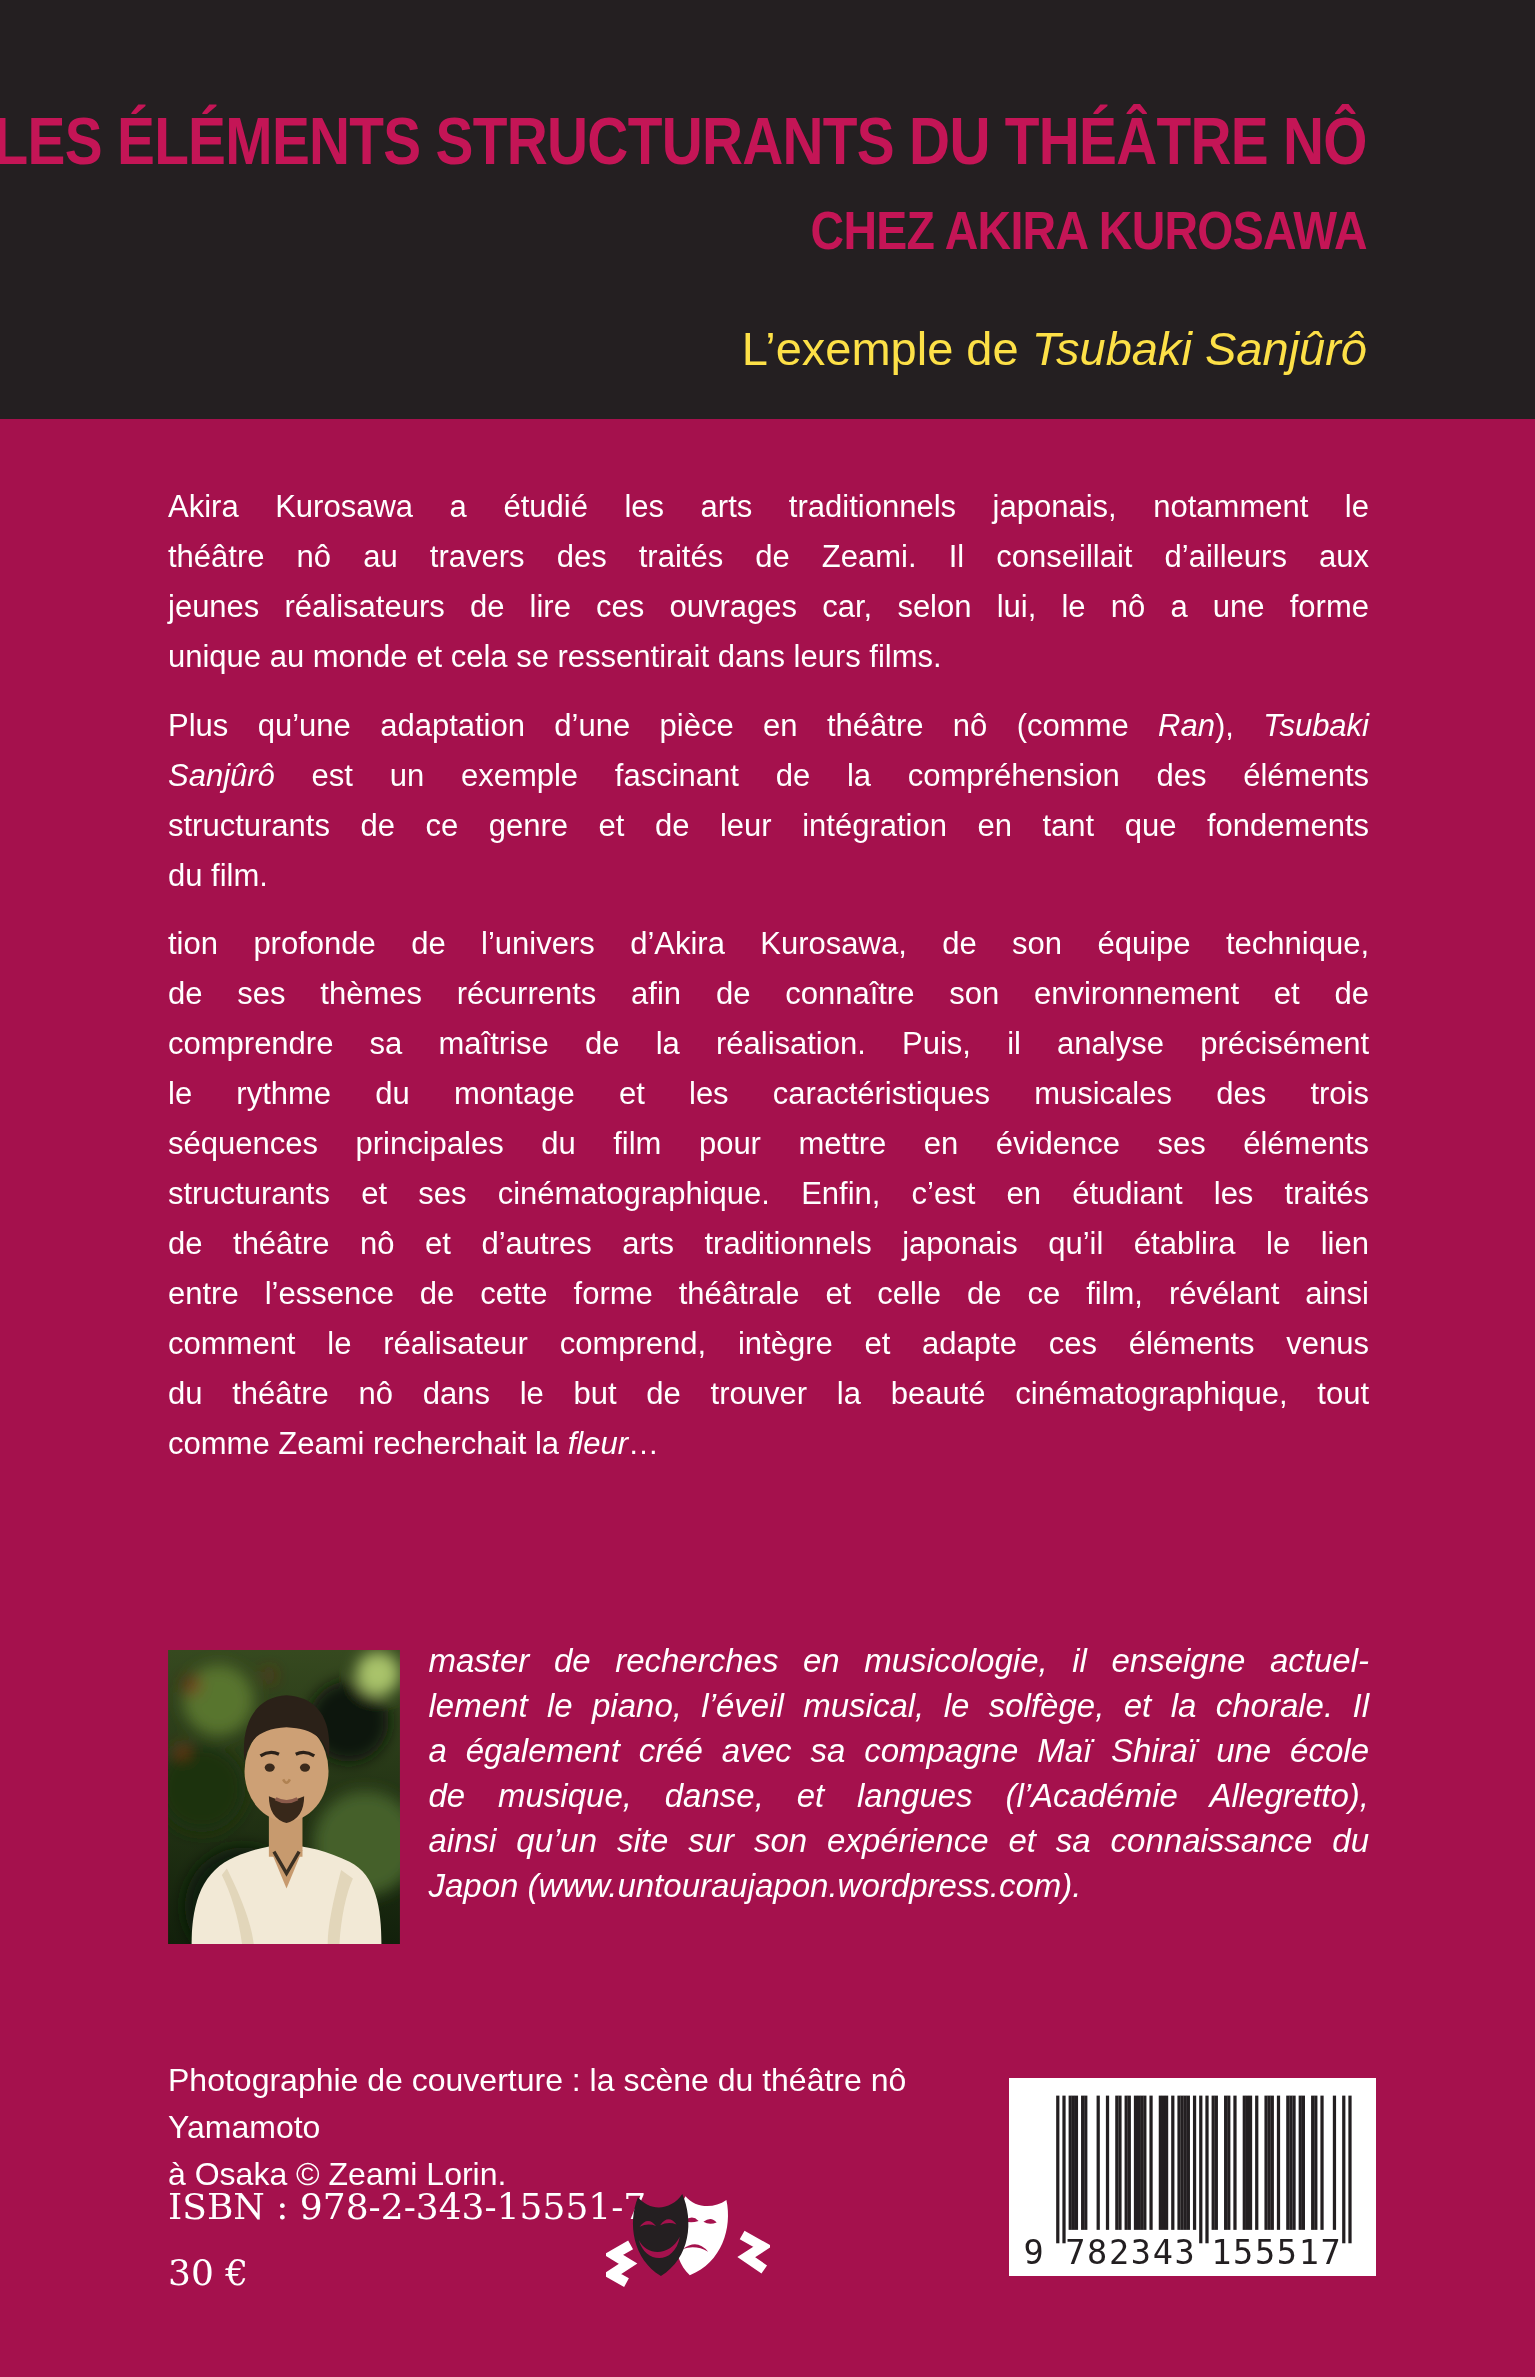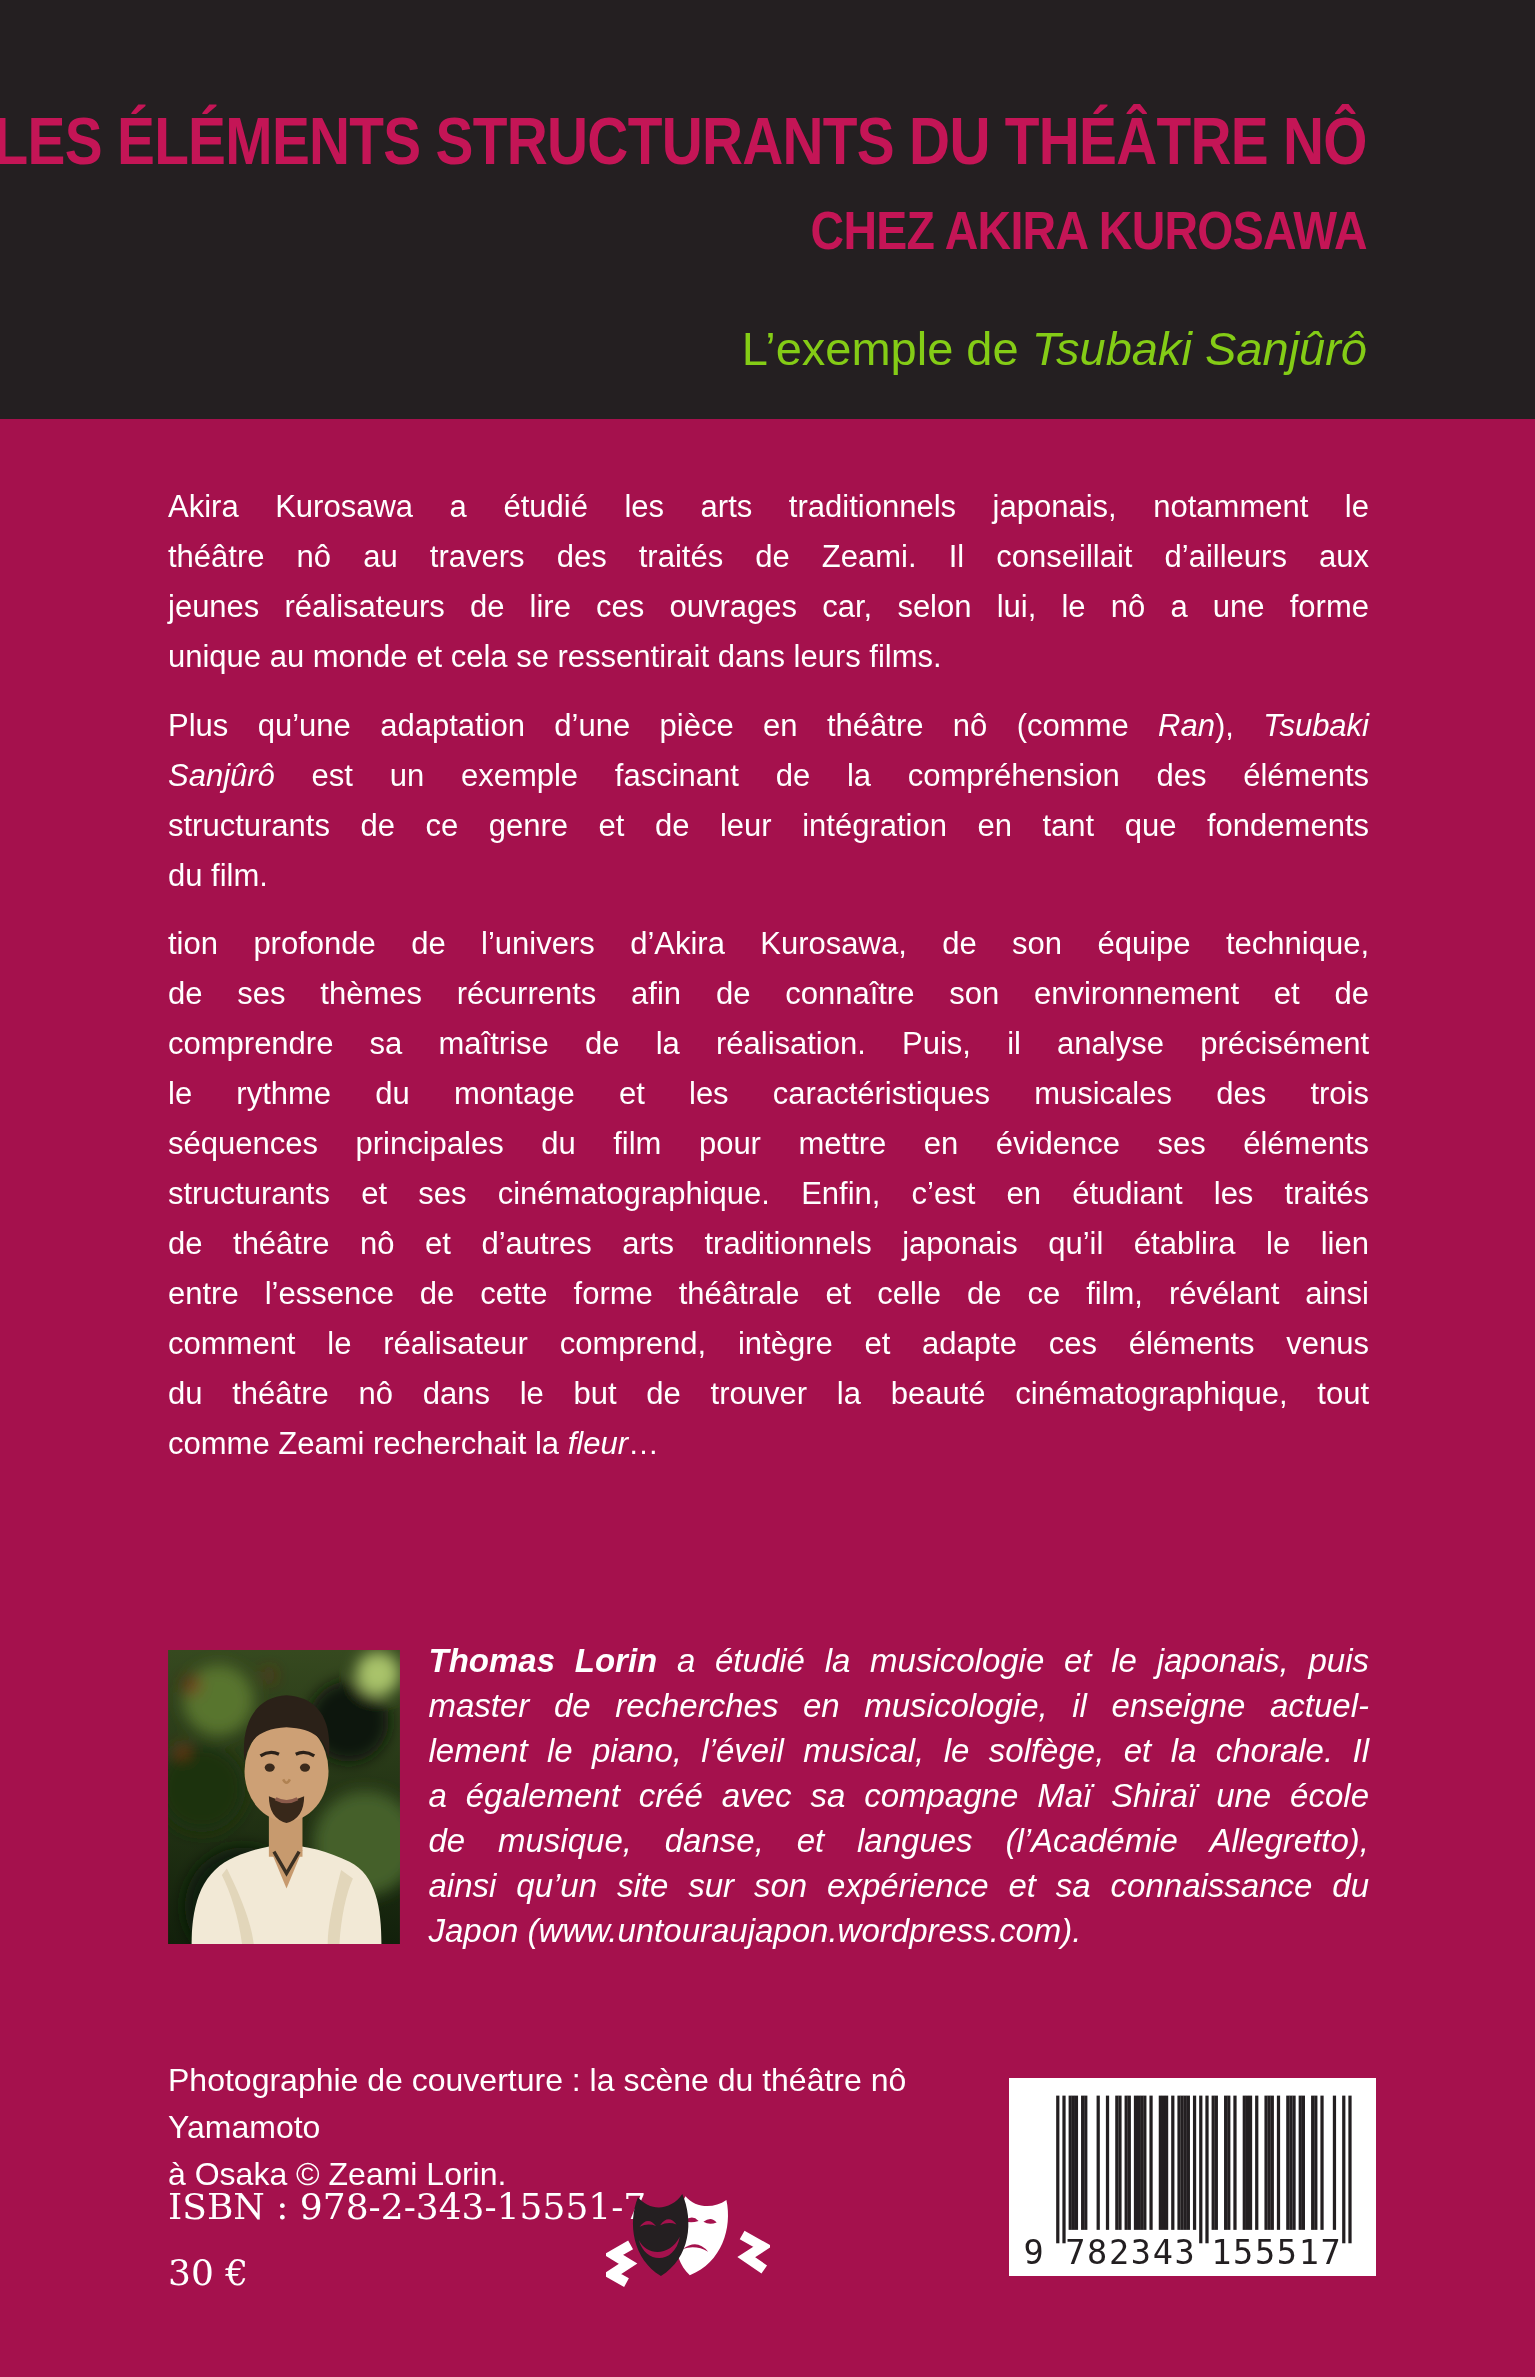--- a/index.html
+++ b/index.html
@@ -6,21 +6,21 @@
   .cover{position:relative;width:1535px;height:2377px;background:#a5114d;overflow:hidden;
          font-family:"Liberation Sans",sans-serif;color:#fff;}
   
   .band{position:absolute;left:0;top:0;width:1535px;height:419px;background:#241f21;}
   .title-line{position:absolute;right:168px;text-align:right;color:#c41556;
               font-weight:bold;white-space:nowrap;line-height:59px;}
   .cond{display:inline-block;transform:scaleX(0.86);transform-origin:100% 50%;letter-spacing:-0.8px;}
   .t1{top:112px;font-size:66px;}
   .t2{top:201px;font-size:54px;}
   .subtitle{position:absolute;right:168px;top:317px;font-size:47px;line-height:64px;
-            color:#84cc16;white-space:nowrap;text-align:right;font-weight:normal;}
+            color:#fde047;white-space:nowrap;text-align:right;font-weight:normal;}
   .subtitle .work{font-style:italic;}
   
   .synopsis{position:absolute;left:168px;top:482px;width:1201px;font-size:31px;line-height:50px;}
   .para{margin:0 0 18.5px 0;}
   .tline{text-align:justify;text-align-last:justify;}
   .tline.tlast{text-align-last:left;}
   .noj .tline,.noj .tline.tlast{text-align:left;text-align-last:left;}
   
   .bio{position:absolute;left:168px;top:1638px;width:1201px;display:flex;}
   .bio-photo{flex:0 0 232px;margin-top:11.7px;margin-right:28.5px;}
@@ -118,21 +118,20 @@
         <ellipse cx="121" cy="140" rx="6" ry="5" fill="#3a2a1c"></ellipse>
         <ellipse cx="163" cy="140" rx="6" ry="5" fill="#3a2a1c"></ellipse>
         <path d="M110,126 q11,-7 22,-2" stroke="#2b2118" stroke-width="4" fill="none"></path>
         <path d="M152,124 q11,-5 22,2" stroke="#2b2118" stroke-width="4" fill="none"></path>
         <path d="M137,154 q4,8 8,0" stroke="#b08252" stroke-width="3" fill="none"></path>
         <path d="M120,174 Q141,184 162,174 Q162,200 141,206 Q120,200 120,174 Z" fill="#38281a"></path>
         <path d="M128,177 q13,7 26,0" stroke="#8a5a4a" stroke-width="4" fill="none"></path>
       </svg>
     </div>
     <div class="bio-text">
-        <div class="tline"><b>Thomas Lorin</b> a étudié la musicologie et le japonais, puis</div>
         <div class="tline">master de recherches en musicologie, il enseigne actuel-</div>
         <div class="tline">lement le piano, l’éveil musical, le solfège, et la chorale. Il</div>
         <div class="tline">a également créé avec sa compagne Maï Shiraï une école</div>
         <div class="tline">de musique, danse, et langues (l’Académie Allegretto),</div>
         <div class="tline">ainsi qu’un site sur son expérience et sa connaissance du</div>
         <div class="tline tlast">Japon (www.untouraujapon.wordpress.com).</div>
       </div>
   </div>
 
   <div class="credit noj">

